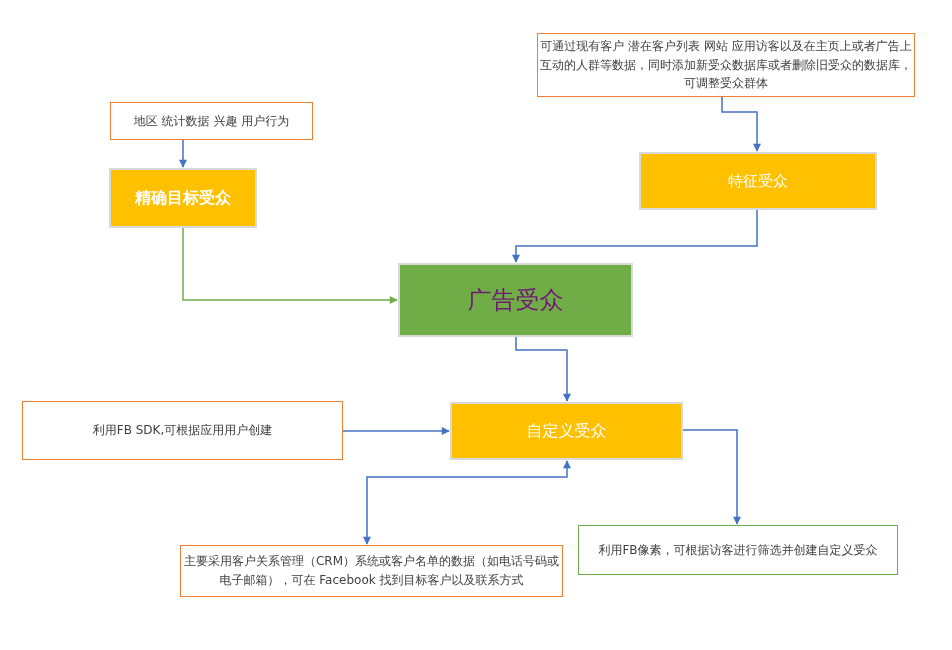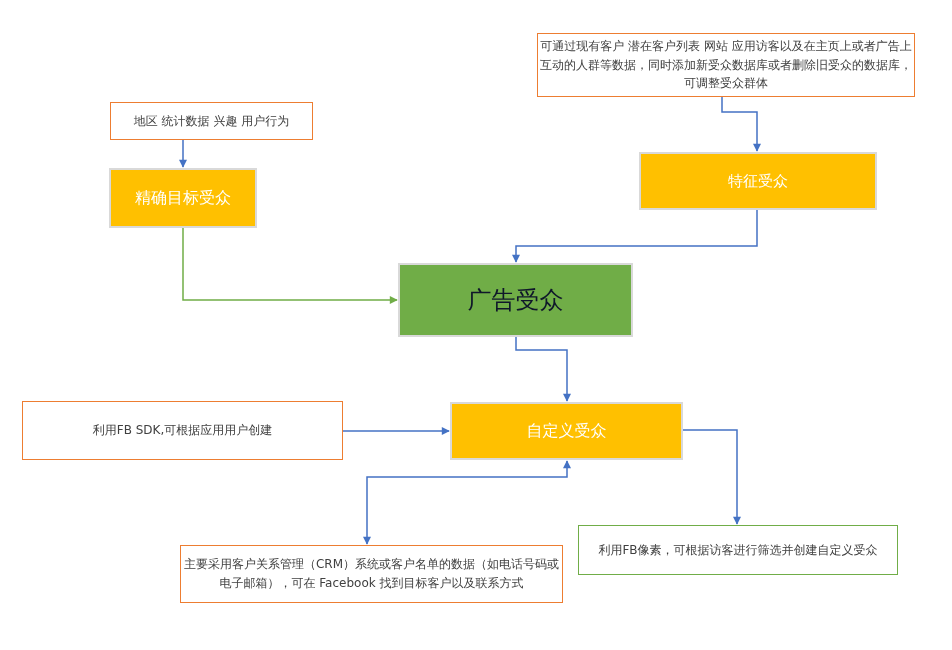--- a/index.html
+++ b/index.html
@@ -40,44 +40,44 @@
     border-color: var(--green-border);
   }
   .fill-orange {
     background: var(--orange-fill);
     border: 2px solid var(--box-border-gray);
     color: #ffffff;
   }
   .fill-green {
     background: var(--green-fill);
     border: 2px solid var(--box-border-gray);
-    color: #0f172a;
+    color: #701a75;
   }
   .connector-blue {
     fill: none;
     stroke: var(--blue-connector);
     stroke-width: 1.5;
   }
   .connector-green {
     fill: none;
     stroke: var(--green-connector);
     stroke-width: 1.5;
   }
   .arrow-blue-fill { fill: var(--blue-connector); }
   .arrow-green-fill { fill: var(--green-connector); }
 
   
   #node-region-note        { left:110px; top:70px;  width:203px; height:38px;margin-top:32px; }
   #node-existing-note      { left:537px; top:33px;  width:378px; height:64px; }
-  #node-precise            { left:109px; top:168px; width:148px; height:60px; font-size:16px; font-weight:normal; }
+  #node-precise            { left:109px; top:168px; width:148px; height:60px; font-size:16px; font-weight:bold; }
   #node-feature            { left:639px; top:152px; width:238px; height:58px; font-size:15px; }
   #node-ad                 { left:398px; top:263px; width:235px; height:74px; font-size:24px; }
   #node-custom             { left:450px; top:402px; width:233px; height:58px; font-size:16px; }
   #node-fbsdk-note         { left:22px;  top:401px; width:321px; height:59px; }
-  #node-crm-note           { left:180px; top:545px; width:383px; height:58px; }
+  #node-crm-note           { left:180px; top:545px; width:383px; height:52px; }
   #node-fbpixel-note       { left:578px; top:525px; width:320px; height:50px; }
 </style>
 </head>
 <body>
 
 <div id="canvas">
 
   <svg id="connector-layer" viewBox="0 0 952 650" xmlns="http://www.w3.org/2000/svg">
     <defs>
       <marker id="arrowBlue" viewBox="0 0 10 10" refX="9" refY="5" markerWidth="9" markerHeight="8" markerUnits="userSpaceOnUse" orient="auto-start-reverse">

